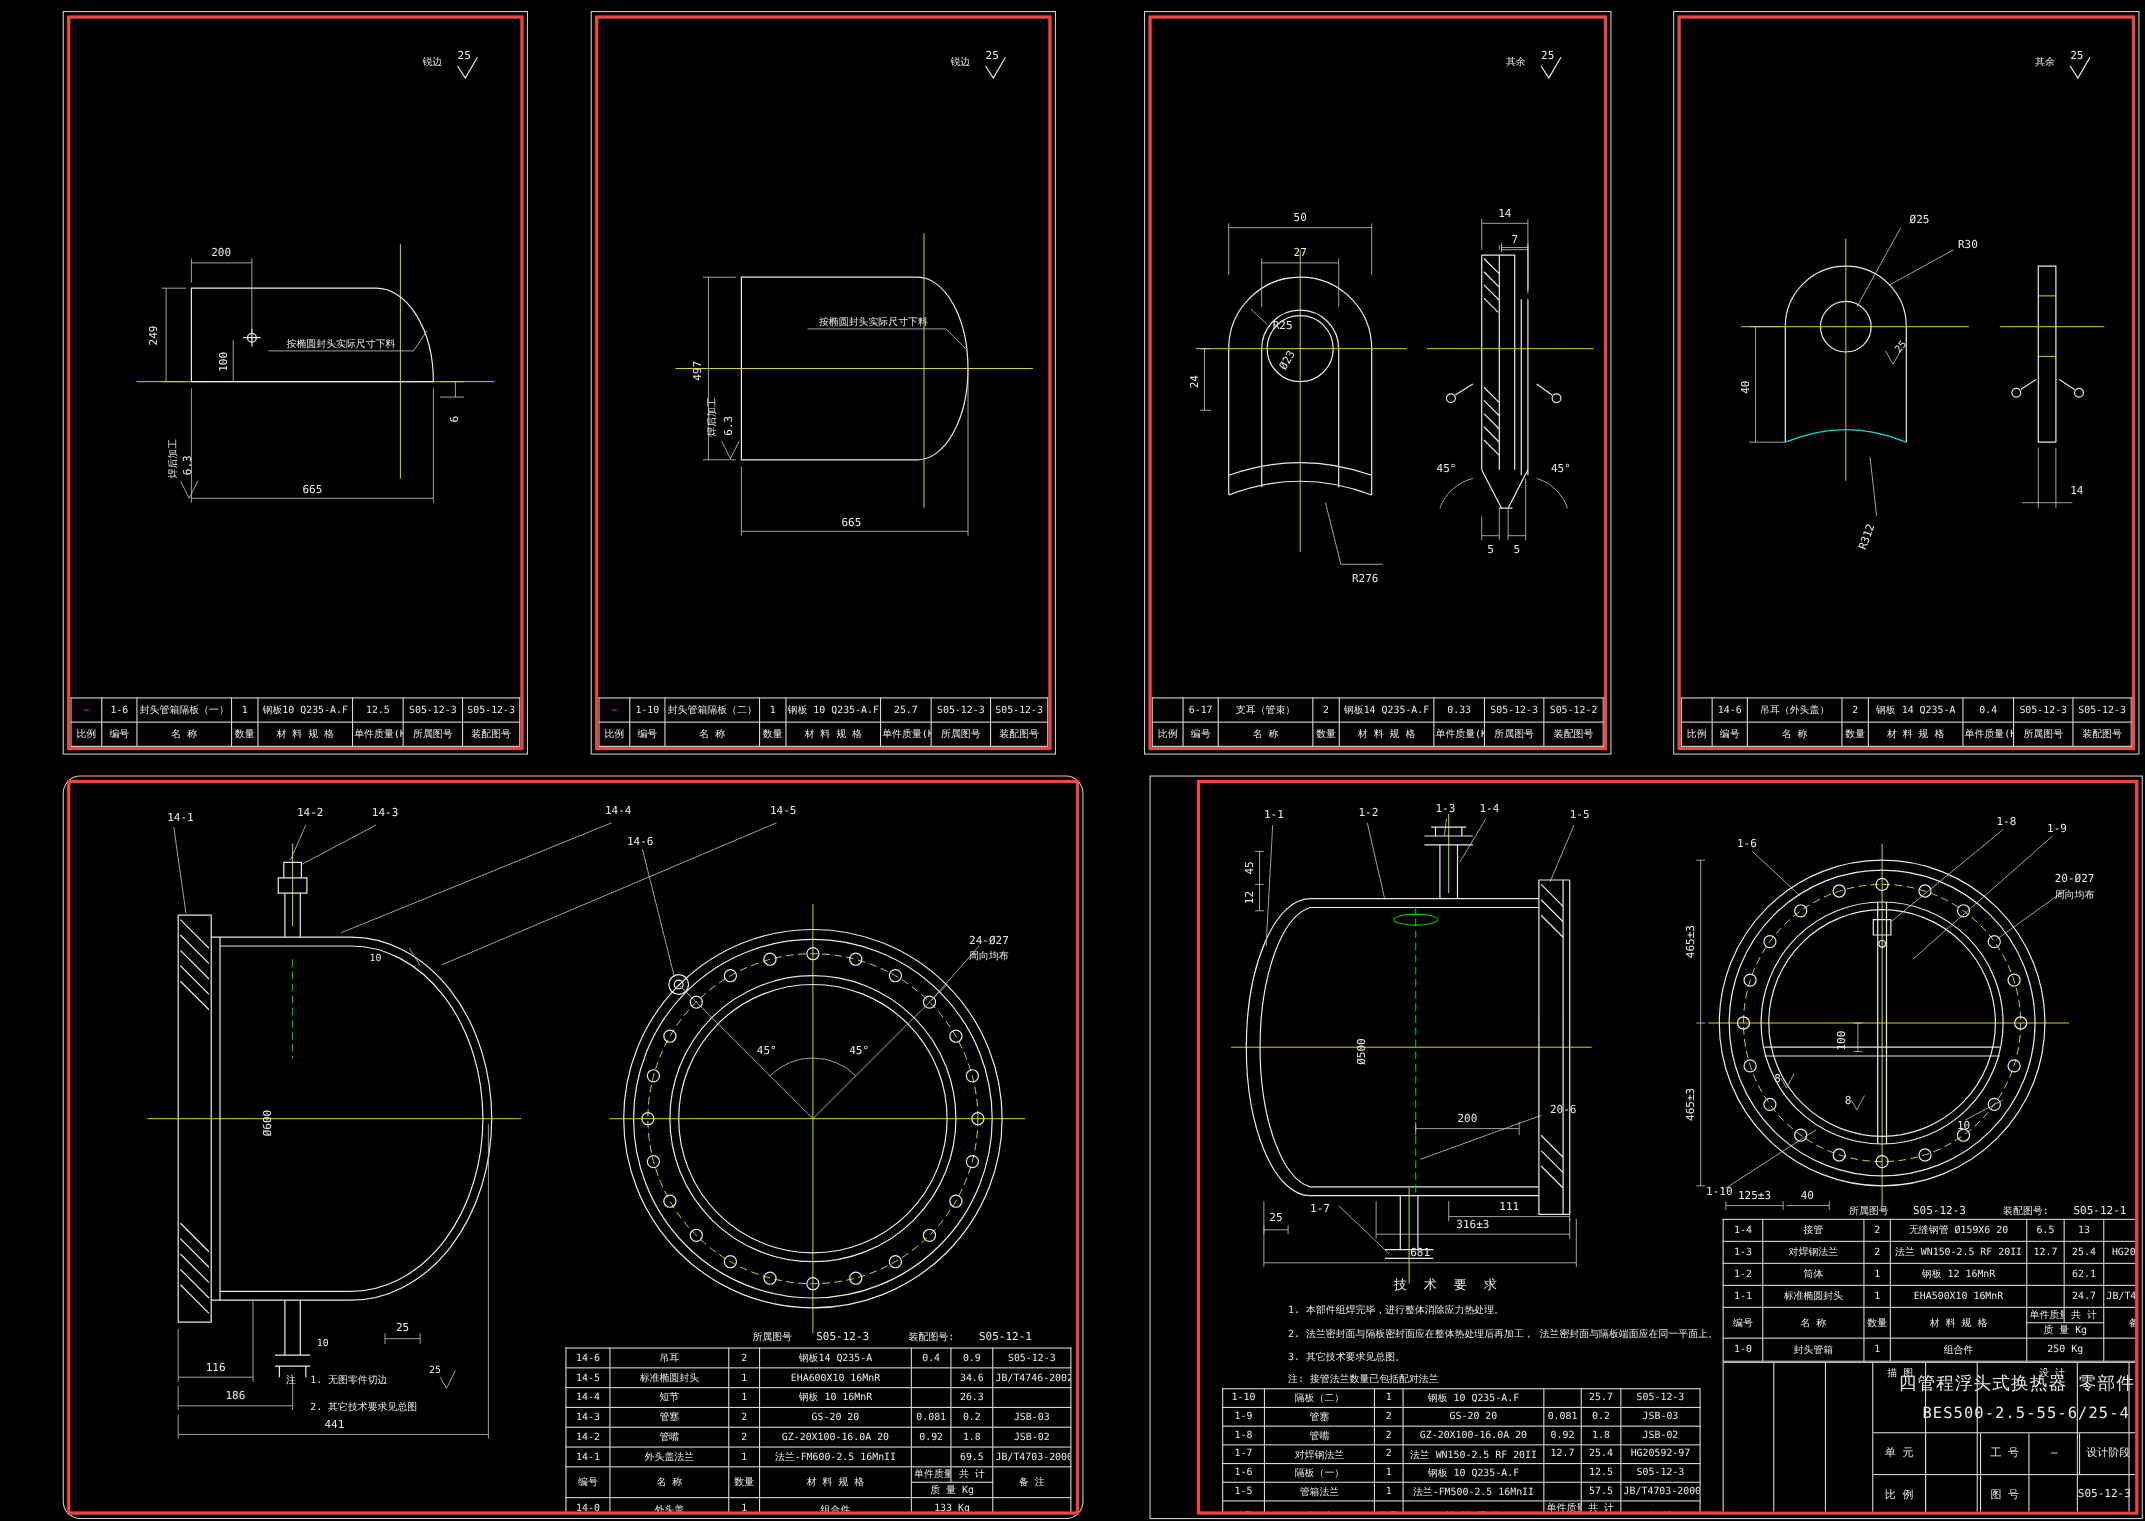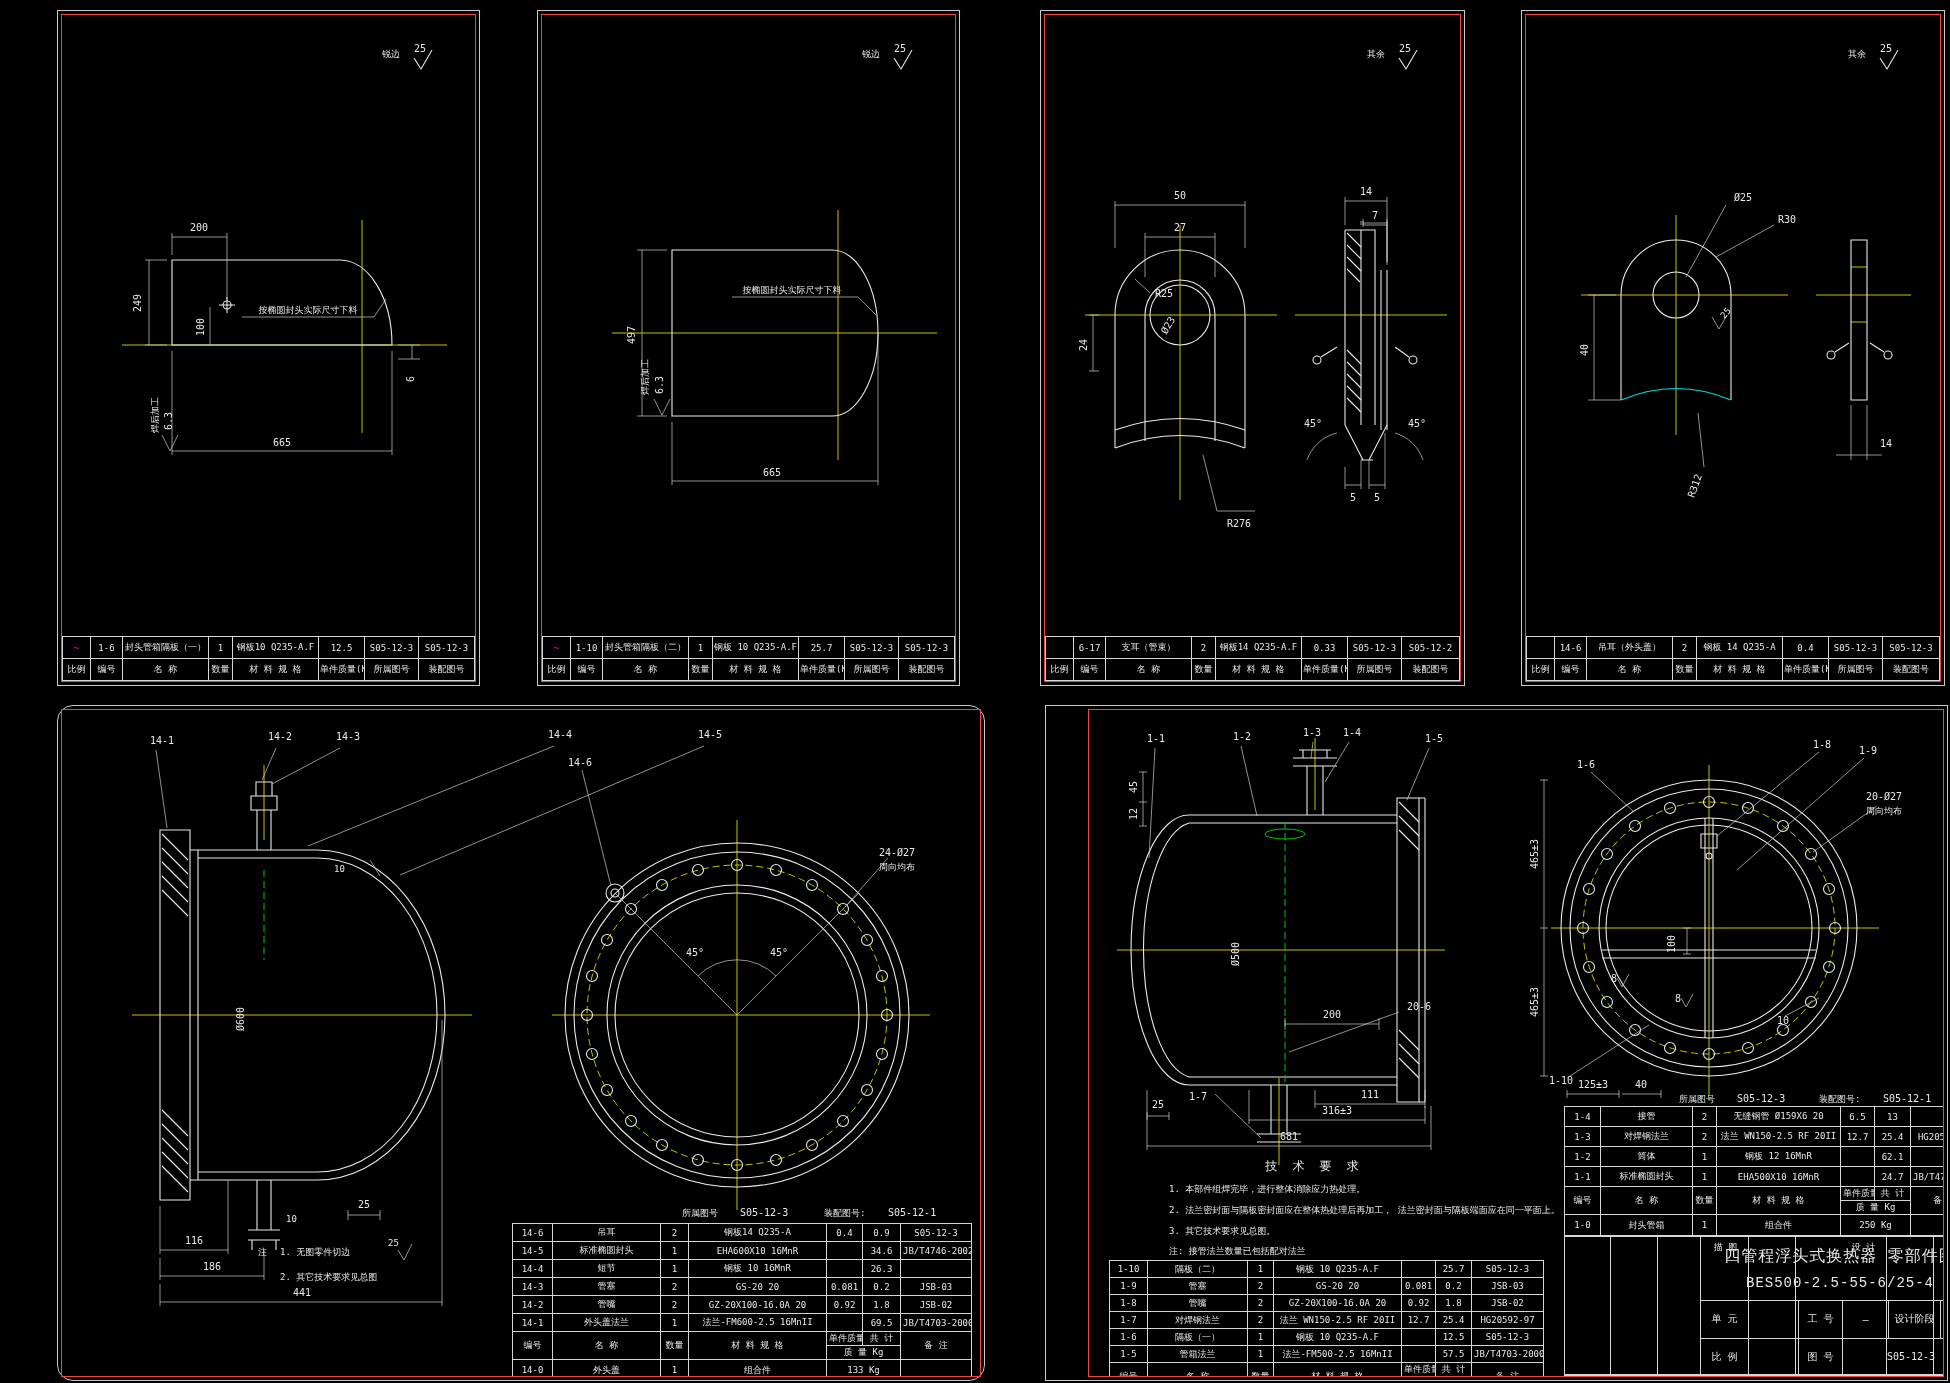--- a/index.html
+++ b/index.html
@@ -1,18 +1,18 @@
 <!DOCTYPE html>
 <html><head>
 <meta charset="utf-8">
 <style>
   html,body{margin:0;padding:0;background:#000;}
   body{width:1950px;height:1383px;position:relative;font-family:"DejaVu Sans Mono","DejaVu Sans",monospace;color:#e8e8e8;}
   .sheet{position:absolute;border:1px solid #c9c9c9;padding:3px;box-sizing:border-box;background:#000;}
-  .inner{border:1px solid #ef4444;width:100%;height:100%;box-sizing:border-box;position:relative;overflow:hidden;}
+  .inner{border:3px solid #ef4444;width:100%;height:100%;box-sizing:border-box;position:relative;overflow:hidden;}
   svg.draw{position:absolute;left:0;top:0;}
   .ln{stroke:#e8e8e8;stroke-width:1.1;fill:none;}
   .dl{stroke:#cfcfcf;stroke-width:0.7;fill:none;}
   .cl{stroke:#d9d900;stroke-width:0.9;fill:none;}
   .gn{stroke:#00c800;stroke-width:1;fill:none;}
   .cy{stroke:#00dcdc;stroke-width:1.2;fill:none;}
   .dash{stroke-dasharray:7 4;}
   svg text{fill:#e8e8e8;font-size:10px;font-family:"DejaVu Sans Mono","DejaVu Sans",monospace;}
   svg text.cj{font-size:9px;}
   svg text.big{font-size:12px;letter-spacing:4px;}
@@ -31,21 +31,21 @@
   .tb-sign{width:136px;display:flex;border-right:1px solid #d6d6d6;box-sizing:border-box;}
   .tb-sign-row{flex:1;display:flex;border-bottom:1px solid #d6d6d6;}
   .tb-sign-row:last-child{border-bottom:none;}
   .tb-sign-row span{display:block;border-right:1px solid #d6d6d6;font-size:9px;text-align:center;overflow:hidden;white-space:nowrap;line-height:21px;}
   .tb-sign-row span:nth-child(1){width:45px;}
   .tb-sign-row span:nth-child(2){width:46px;}
   .tb-sign-row span:nth-child(3){width:45px;border-right:none;}
   .tb-main{flex:1;display:flex;flex-direction:column;}
   .tb-title{height:64px;border-bottom:1px solid #d6d6d6;display:flex;flex-direction:column;justify-content:center;align-items:center;}
   .tb-title .t1{font-size:16px;letter-spacing:1px;}
-  .tb-title .t2{font-size:14px;letter-spacing:1px;margin-top:8px;font-family:Liberation Mono, monospace;}
+  .tb-title .t2{font-size:14px;letter-spacing:1px;margin-top:8px;}
   .tb-r{display:flex;height:37px;border-bottom:1px solid #d6d6d6;}
   .tb-r:last-child{border-bottom:none;}
   .tb-r span{display:flex;align-items:center;justify-content:center;border-right:1px solid #d6d6d6;font-size:10px;overflow:hidden;white-space:nowrap;box-sizing:border-box;}
   .tb-r span:last-child{border-right:none;}
   .boxed{outline:1px solid #d6d6d6;outline-offset:-4px;padding:2px 4px;text-decoration:underline;}
 </style>
 </head>
 <body>
 
 <div class="sheet" style="left:57px;top:10px;width:423px;height:676px;">

